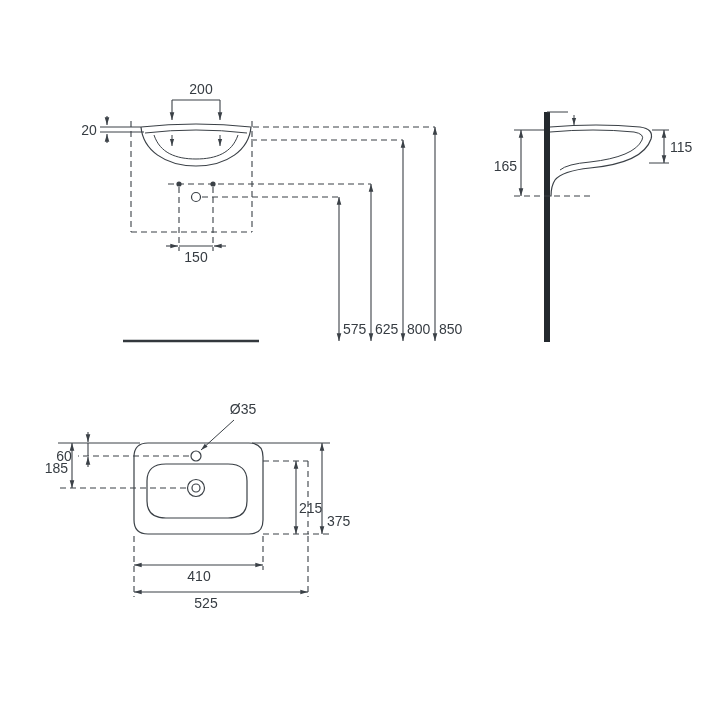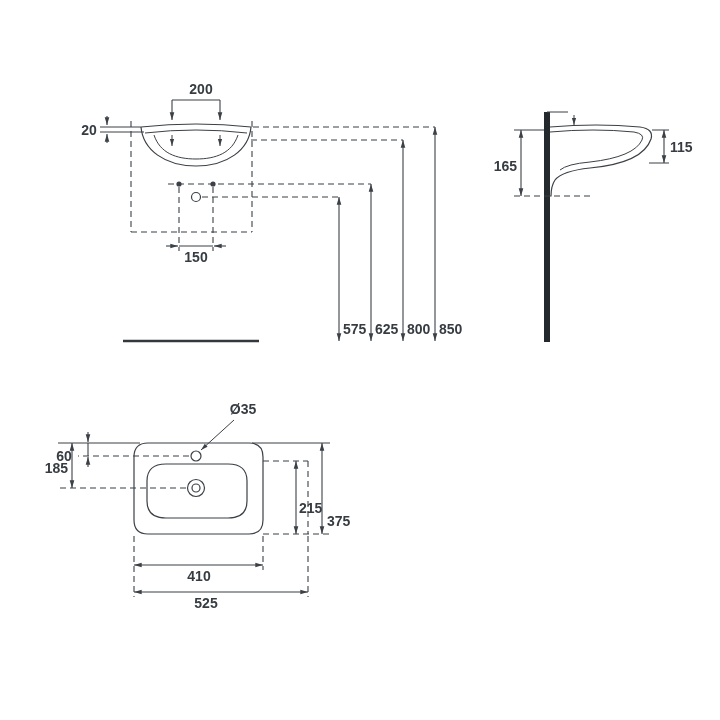--- a/index.html
+++ b/index.html
@@ -1,21 +1,20 @@
 <!DOCTYPE html>
 <html><head>
 <meta charset="utf-8">
 <style>
   html,body { margin:0; padding:0; background:#ffffff; }
   .canvas {
     position:relative;
     width:720px; height:720px;
     background:#ffffff;
     font-family:"Liberation Sans", sans-serif;
-    font-weight:bold;
   }
   svg { position:absolute; left:0; top:0; }
   .ln   { stroke:#3b4147; stroke-width:1.2; fill:none; stroke-linecap:butt; }
   .thin { stroke:#3b4147; stroke-width:1;   fill:none; }
   .dash { stroke:#3b4147; stroke-width:1.1; fill:none; stroke-dasharray:6 4; }
   .dim  { stroke:#3b4147; stroke-width:1.1; fill:none; }
   .wall { stroke:#24292e; stroke-width:6;   fill:none; }
   .floor{ stroke:#33383d; stroke-width:2.5; fill:none; }
   .dot  { fill:#3b4147; stroke:none; }
   .hole { stroke:#3b4147; stroke-width:1.2; fill:none; }

